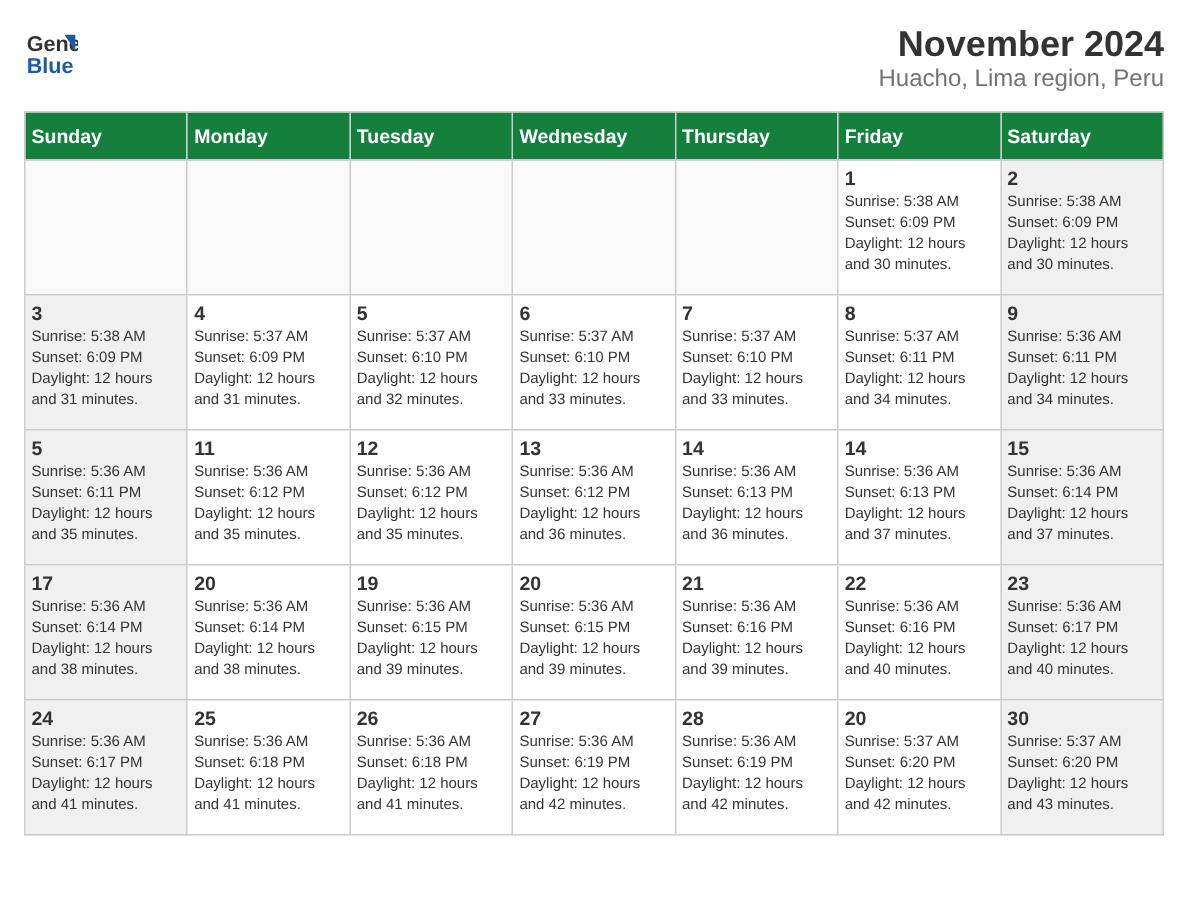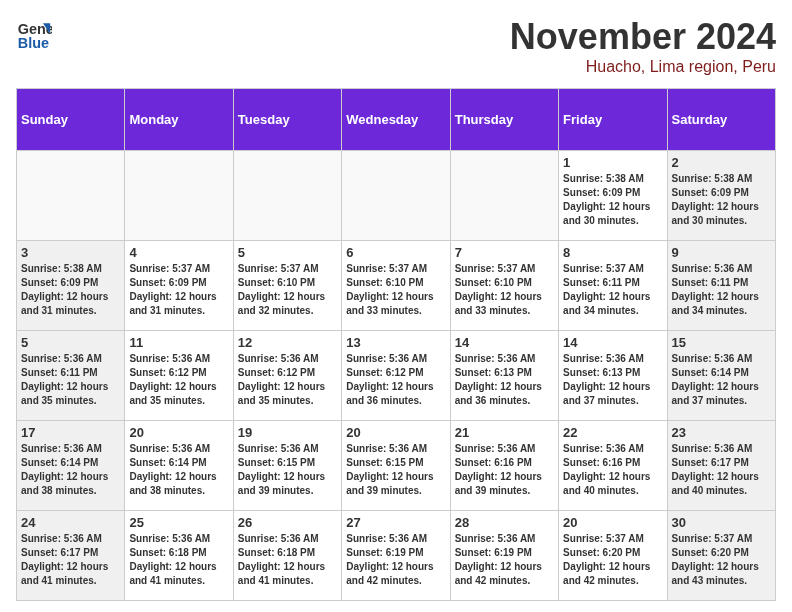--- a/index.html
+++ b/index.html
@@ -22,37 +22,37 @@
       gap: 4px;
     }
     .logo-icon {
       width: 36px;
       height: 36px;
     }
     .title-area {
       text-align: right;
     }
     .calendar-title {
-      font-size: 36px;
+      font-size: 24px;
       font-weight: bold;
       color: #333;
     }
     .calendar-subtitle {
       font-size: 16px;
-      color: #7f1d1d;
+      color: #737373;
     }
     table {
       width: 100%;
       border-collapse: collapse;
       table-layout: fixed;
     }
     th {
-      background-color: #6d28d9;
+      background-color: #15803d;
       color: #fff;
-      padding: 23px 4px;
+      padding: 8px 4px;
       font-size: 13px;
       text-align: left;
       border: 1px solid #ccc;
     }
     td {
       vertical-align: top;
       border: 1px solid #ccc;
       padding: 4px;
       font-size: 10.5px;
       color: #333;
@@ -67,21 +67,20 @@
     }
     .day-num {
       font-size: 13px;
       font-weight: bold;
       display: block;
       margin-bottom: 2px;
     }
     .day-info {
       font-size: 10px;
       line-height: 1.4;
-      font-weight: bold;
     }
   </style>
 </head>
 <body>
 
 <div class="header-area">
   <div class="logo">
     <svg class="logo-icon" viewBox="0 0 40 40">
       <text x="2" y="20" font-size="16" font-weight="bold" fill="#333">General</text>
       <text x="2" y="36" font-size="16" font-weight="bold" fill="#1a5ba8">Blue</text>

